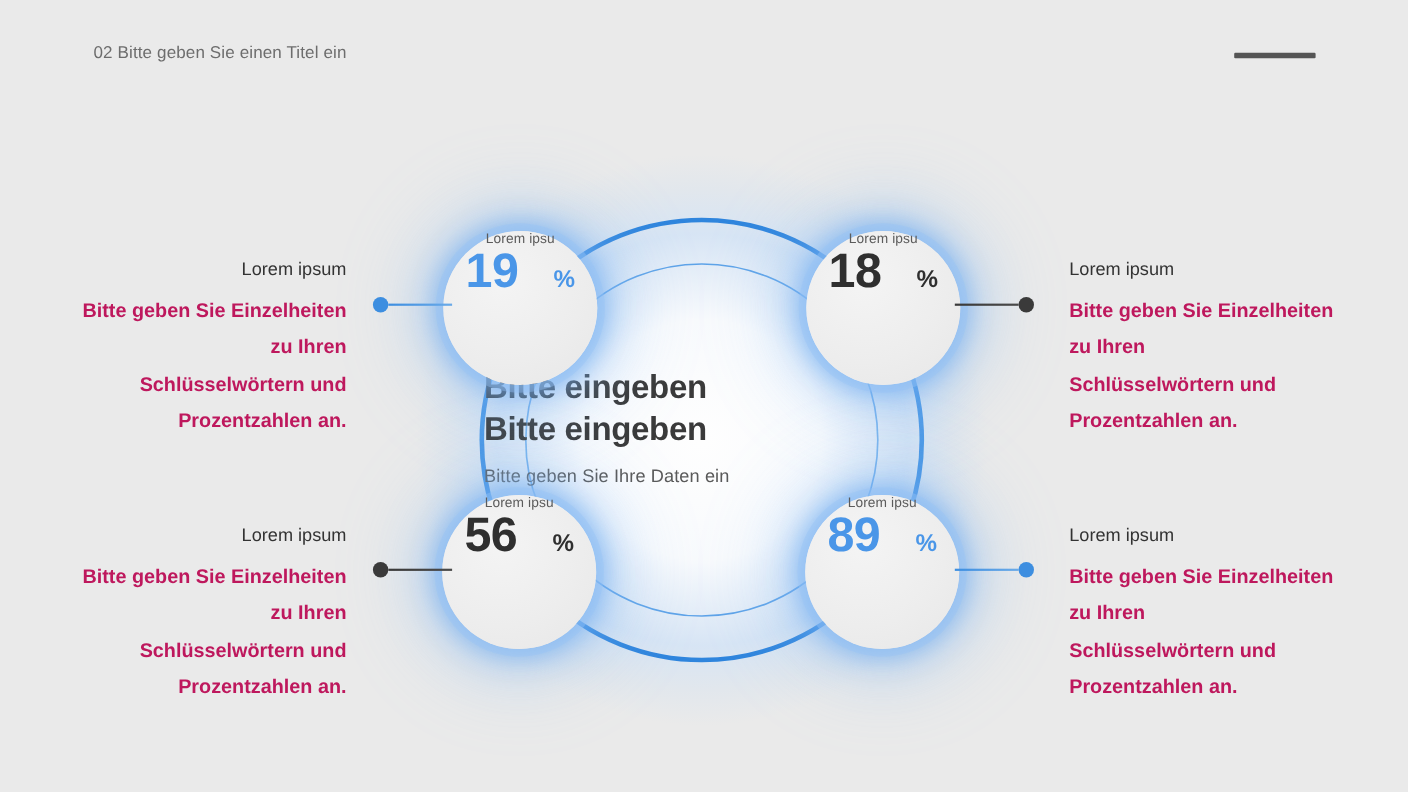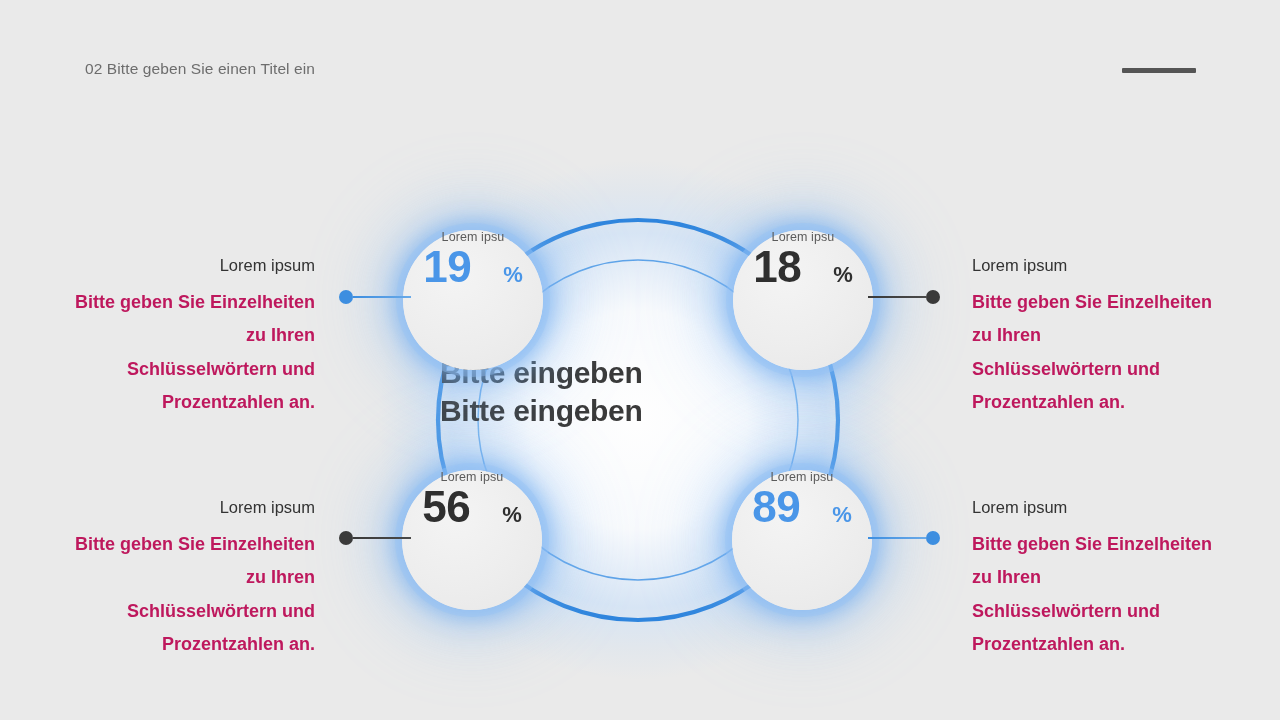--- a/index.html
+++ b/index.html
@@ -16,21 +16,21 @@
     position:absolute; left:85px; top:40px;
     font-size:15.5px; color:#6d6d6d; letter-spacing:.1px;
     white-space:nowrap;
   }
   .header-rule {
     position:absolute; left:1122px; top:48px;
     width:74px; height:5px; background:#555; border-radius:1px;
   }
 
   
-  .stage { position:absolute; inset:0;margin-top:20px; }
+  .stage { position:absolute; inset:0; }
 
   .rings-svg { position:absolute; left:0; top:0; width:1280px; height:720px; }
 
   
   .ring-glow {
     position:absolute; left:638px; top:400px;
     width:520px; height:520px; margin:-260px 0 0 -260px;
     border-radius:50%;
     background:radial-gradient(circle closest-side,
        rgba(255,255,255,.96) 0%,
@@ -132,20 +132,21 @@
     </defs>
     <circle cx="638" cy="400" r="200" fill="none" stroke="url(#outerRingGrad)" stroke-width="4.2"></circle>
     <circle cx="638" cy="400" r="160" fill="none" stroke="url(#innerRingGrad)" stroke-width="1.5"></circle>
   </svg>
 
   <div class="center-text">
     <div class="center-title">
       <div>Bitte eingeben</div>
       <div>Bitte eingeben</div>
     </div>
+    <div class="center-sub">Bitte geben Sie Ihre Daten ein</div>
   </div>
 
   <div class="node accent" id="node-tl">
     <div class="node-label">Lorem ipsu</div>
     <div class="node-value">
       <span class="node-num">19</span>
       <span class="node-pct">%</span>
     </div>
   </div>
 

